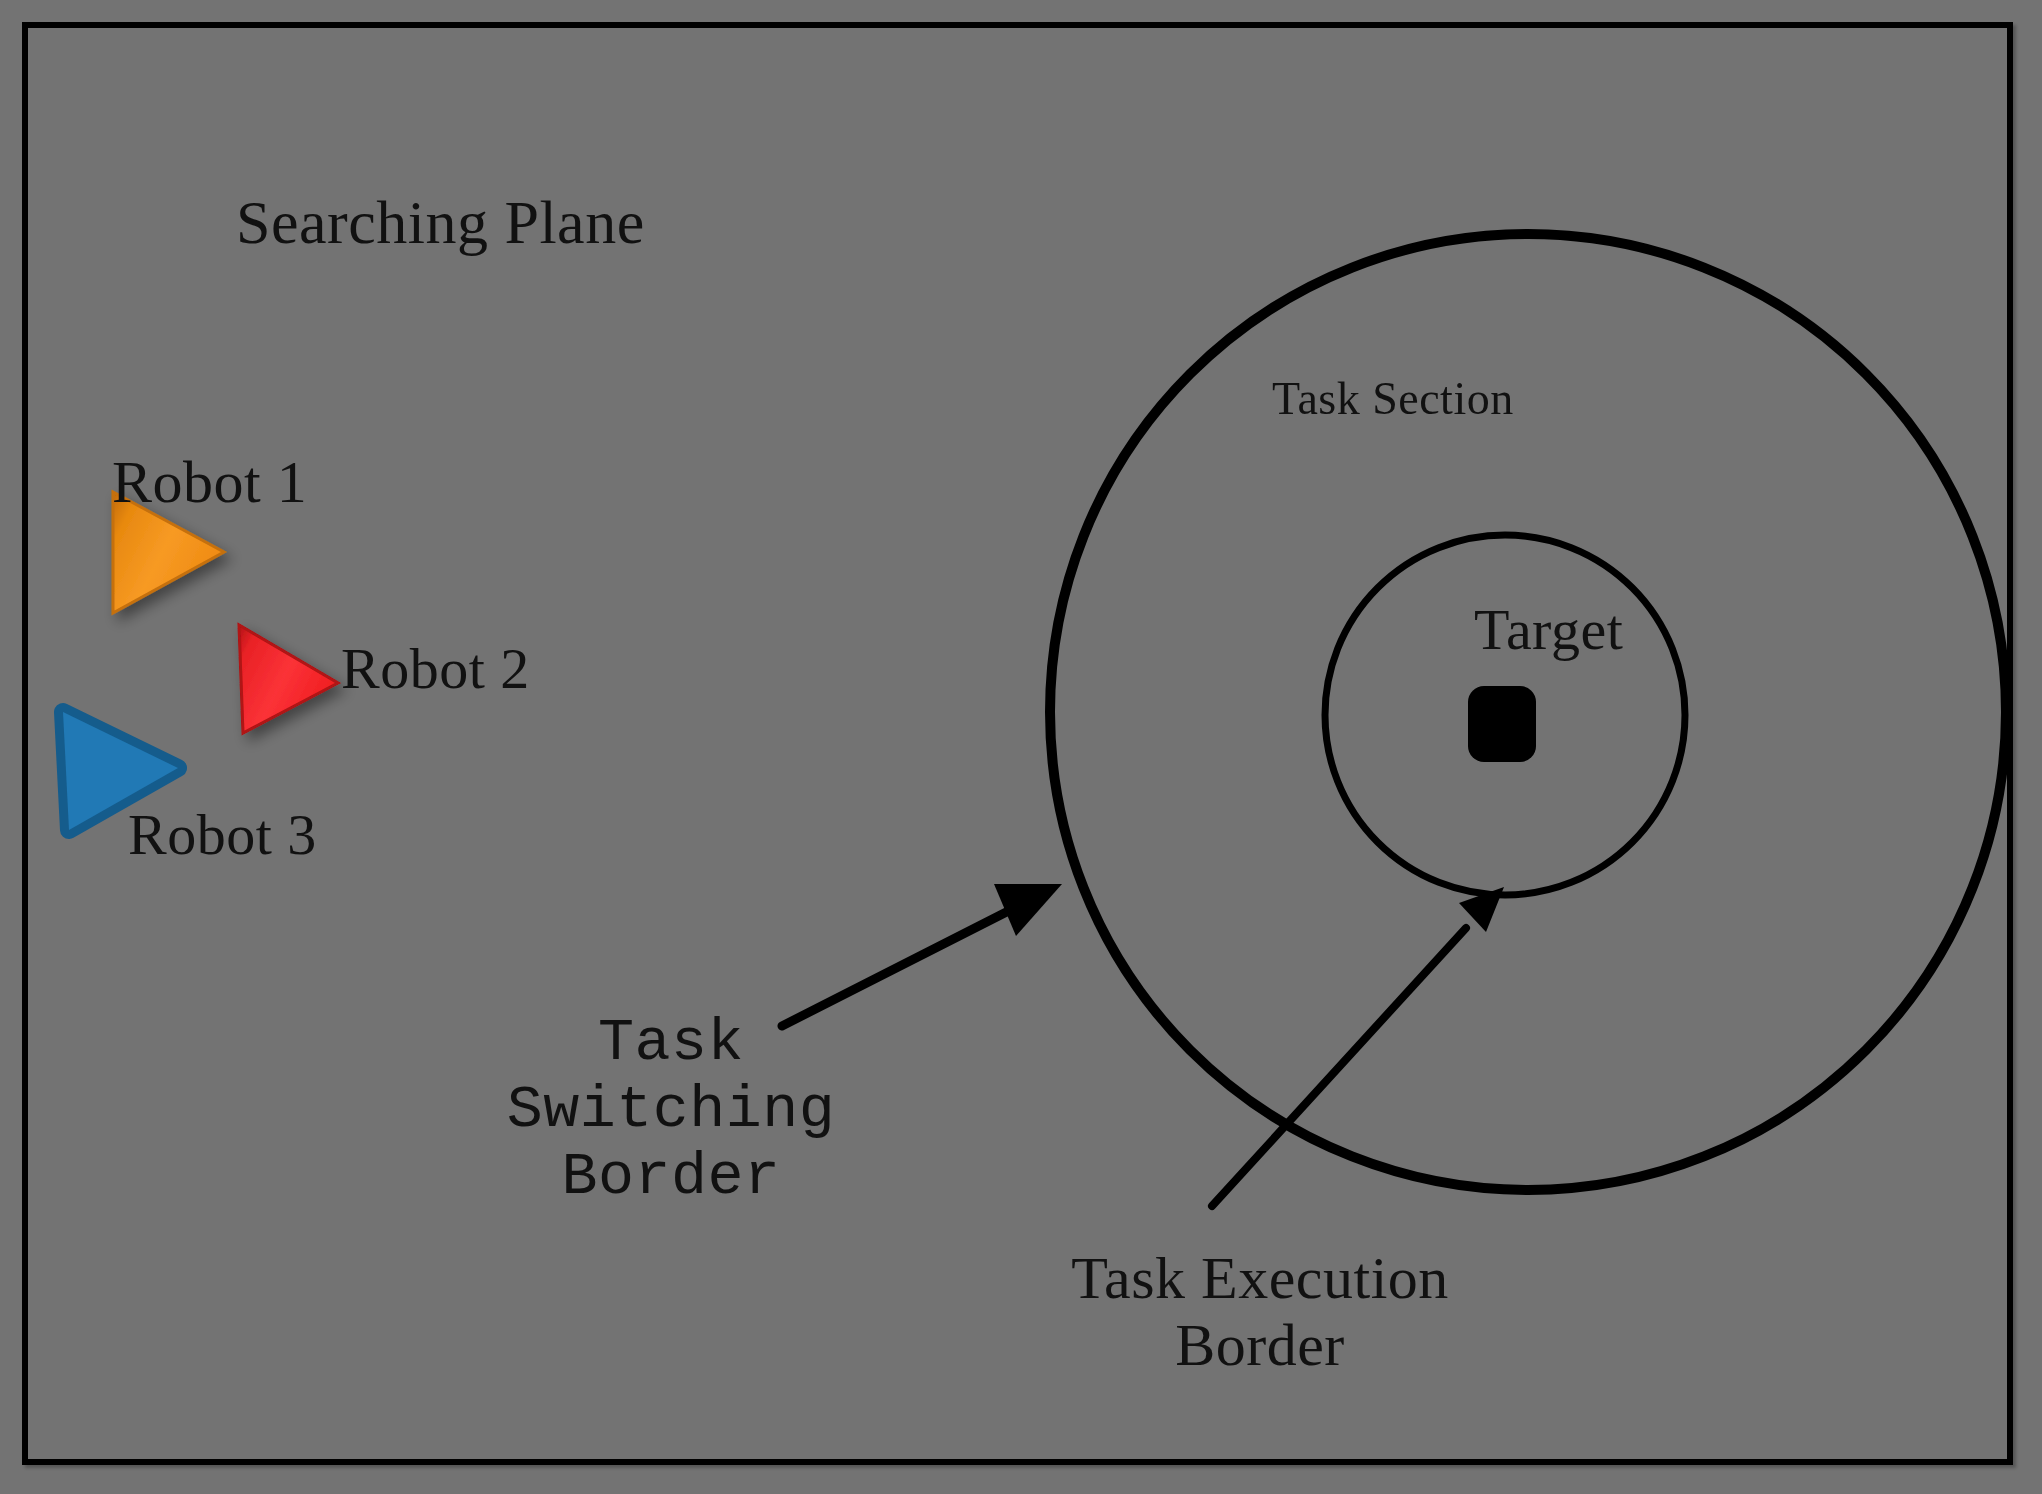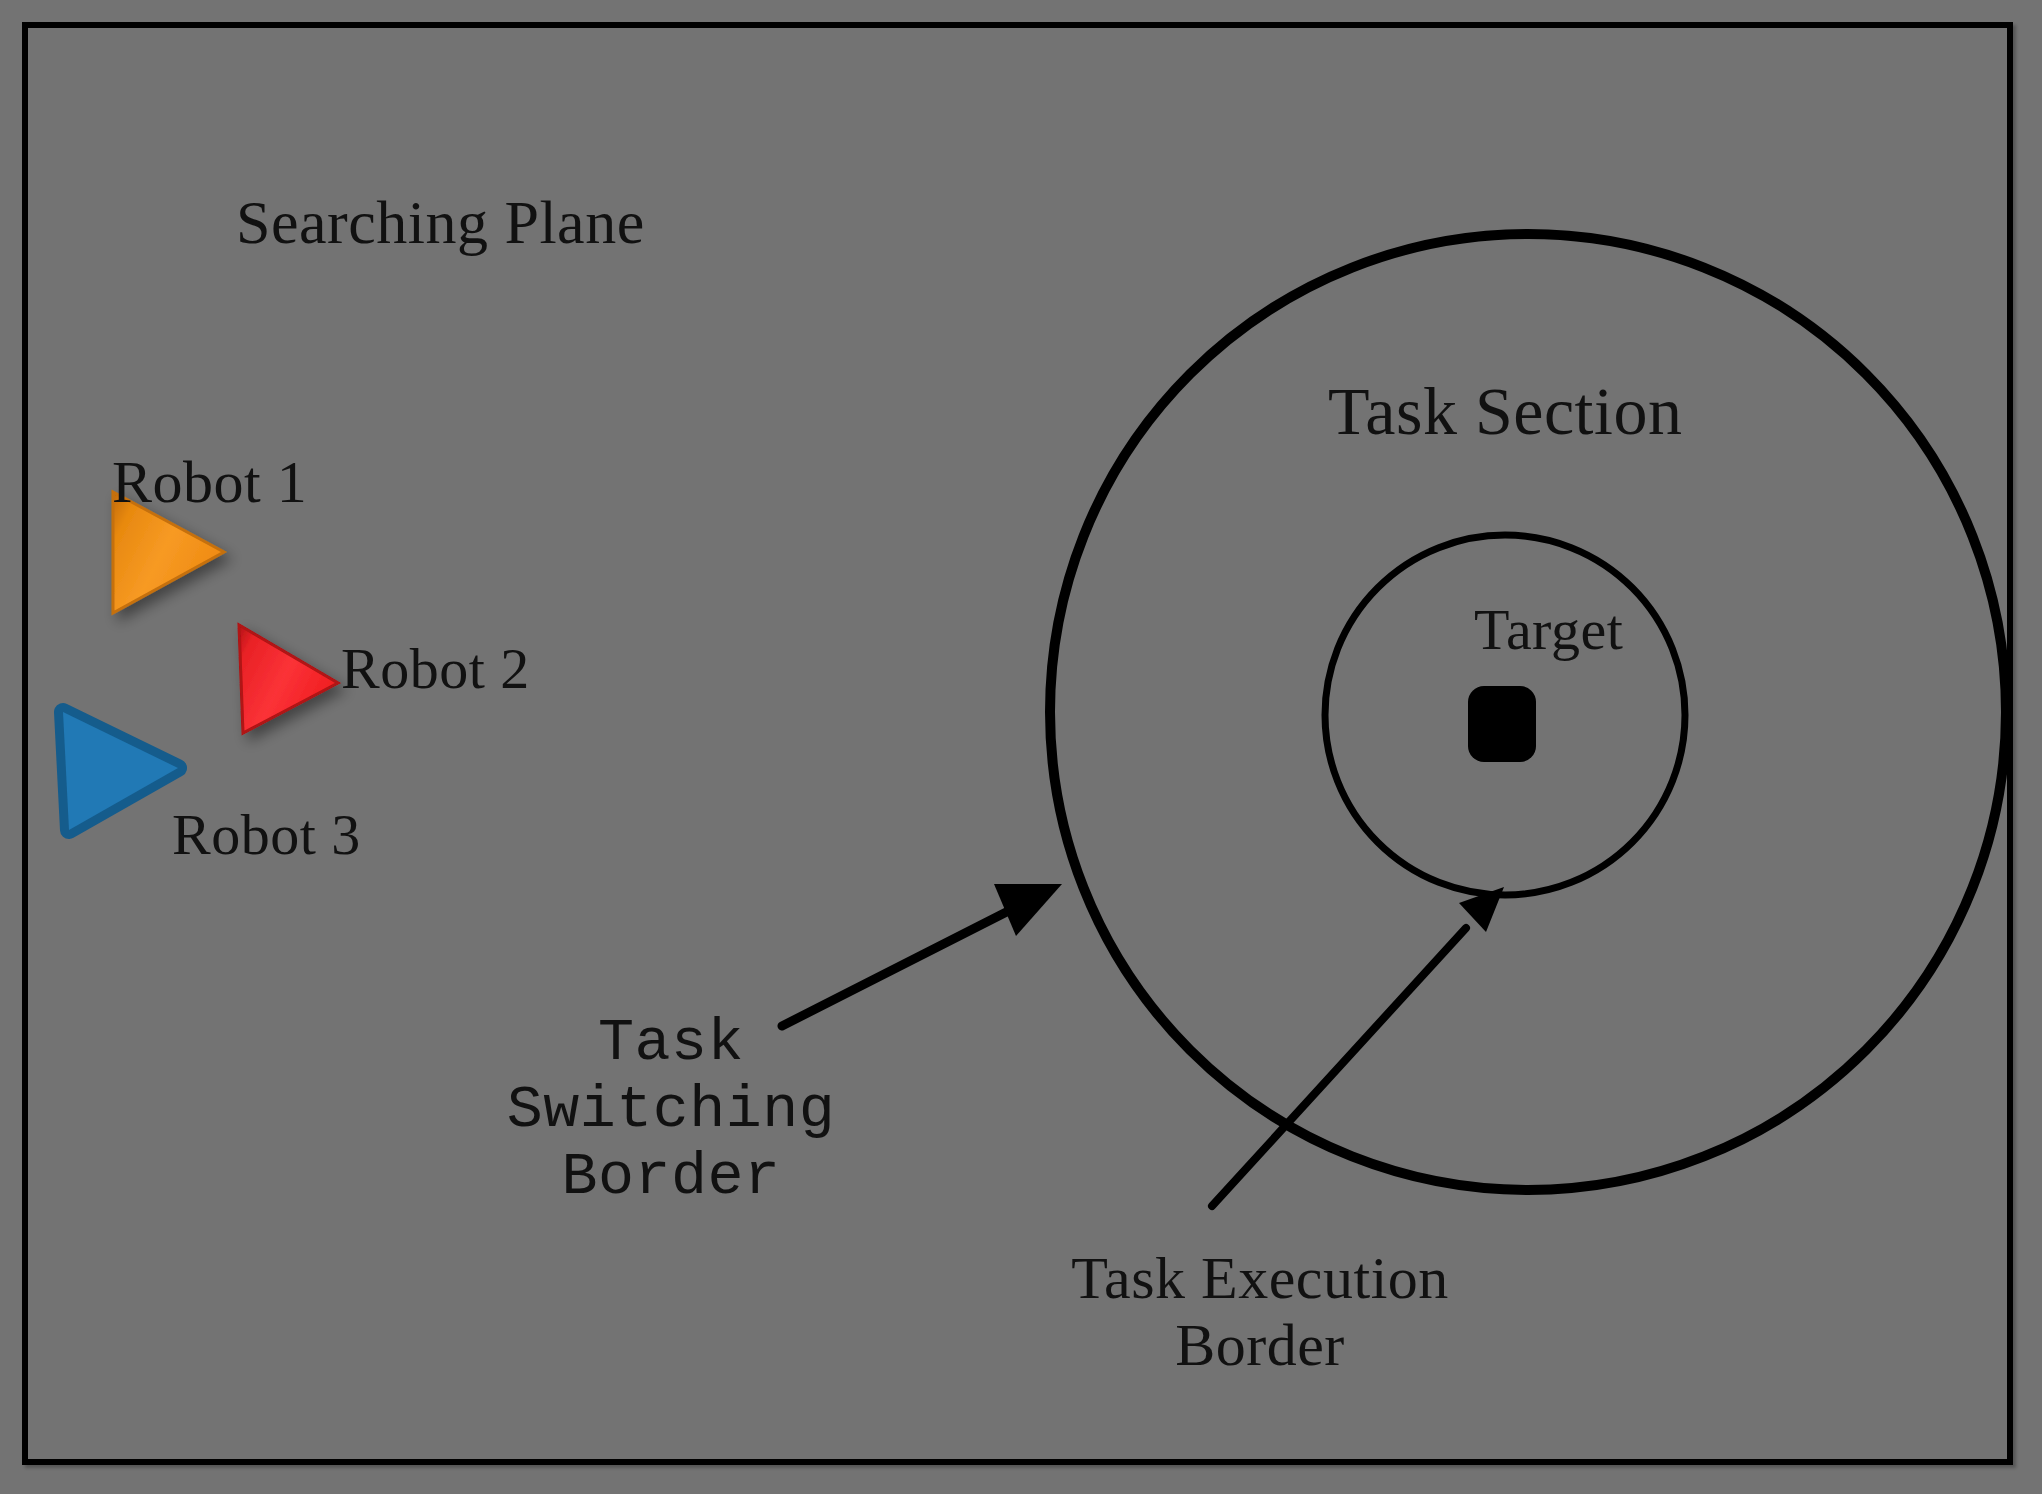--- a/index.html
+++ b/index.html
@@ -41,23 +41,23 @@
     white-space: pre;
     line-height: 1.12;
     letter-spacing: 0.5px;
   }
   .lbl-searching-plane {
     left: 236px;
     top: 188px;
     font-size: 62px;
   }
   .lbl-task-section {
-    left: 1328px;
+    left: 1272px;
     top: 373px;
-    font-size: 68px;
+    font-size: 46px;
   }
   .lbl-target {
     left: 1429px;
     top: 598px;
     font-size: 58px;
     margin-left: 45px;
   }
   .lbl-robot1 {
     left: 112px;
     top: 449px;
@@ -65,21 +65,20 @@
   }
   .lbl-robot2 {
     left: 341px;
     top: 637px;
     font-size: 58px;
   }
   .lbl-robot3 {
     left: 128px;
     top: 803px;
     font-size: 58px;
-    margin-left: 44px;
   }
   .lbl-task-switching {
     left: 496px;
     top: 1010px;
     width: 350px;
     text-align: center;
     font-size: 60px;
     font-family: Liberation Mono, monospace;
   }
   .lbl-task-execution {

